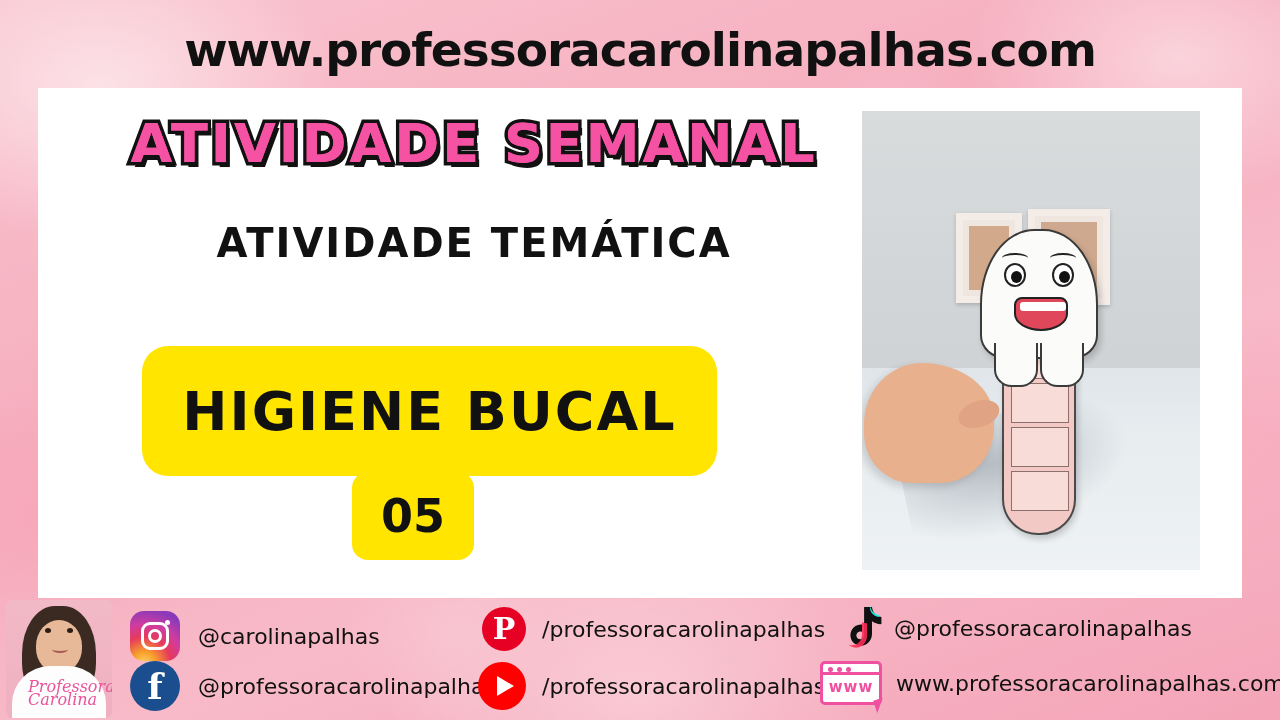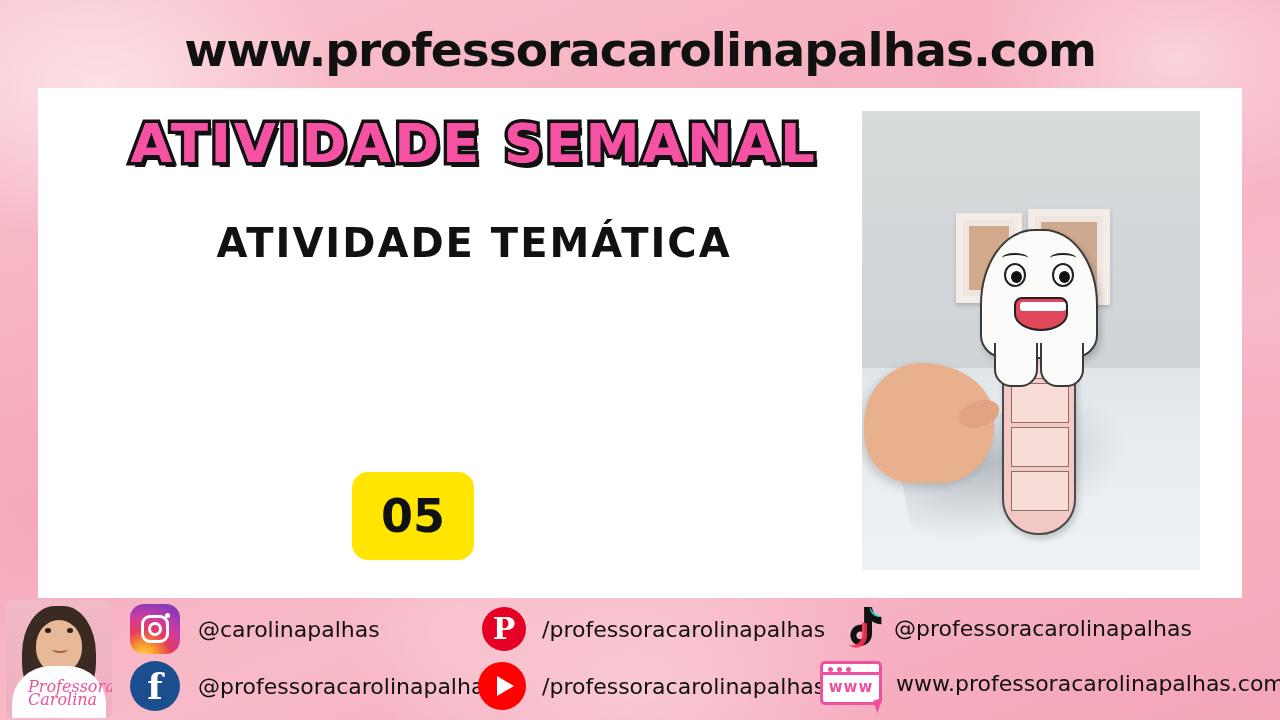--- a/index.html
+++ b/index.html
@@ -292,20 +292,23 @@
 
 <div id="site-url">www.professoracarolinapalhas.com</div>
 
 <div id="card">
 
   <div id="main-title">ATIVIDADE SEMANAL</div>
   <div id="main-title-fill">ATIVIDADE SEMANAL</div>
 
   <div id="subtitle">ATIVIDADE TEMÁTICA</div>
 
+  <div id="theme-pill">
+    <span id="theme-label">HIGIENE BUCAL</span>
+  </div>
 
   <div id="number-box">
     <span id="number-label">05</span>
   </div>
 
   <div id="photo">
     <div id="photo-wall"></div>
     <div id="photo-table"></div>
     <div class="frame" id="frame-a"></div>
     <div class="frame" id="frame-b"></div>
@@ -336,21 +339,21 @@
     <div id="avatar-eye-l"></div>
     <div id="avatar-eye-r"></div>
     <div id="avatar-smile"></div>
     <div id="avatar-shirt"></div>
     <div id="avatar-logo">
       <span>Professora</span><br>
       <span>Carolina</span>
     </div>
   </div>
 
-  <div class="social-row" style="left:130px; top:6px;">
+  <div class="social-row" style="left:130px; top:13px;">
     <span class="ic" id="ig-icon">
       <span class="sq"></span>
         <span class="ci"></span>
         <span class="dt"></span>
     </span>
     <span class="social-label" style="margin-left:18px;">@carolinapalhas</span>
   </div>
 
   <div class="social-row" style="left:130px; top:63px;">
     <span class="ic" id="fb-icon">

